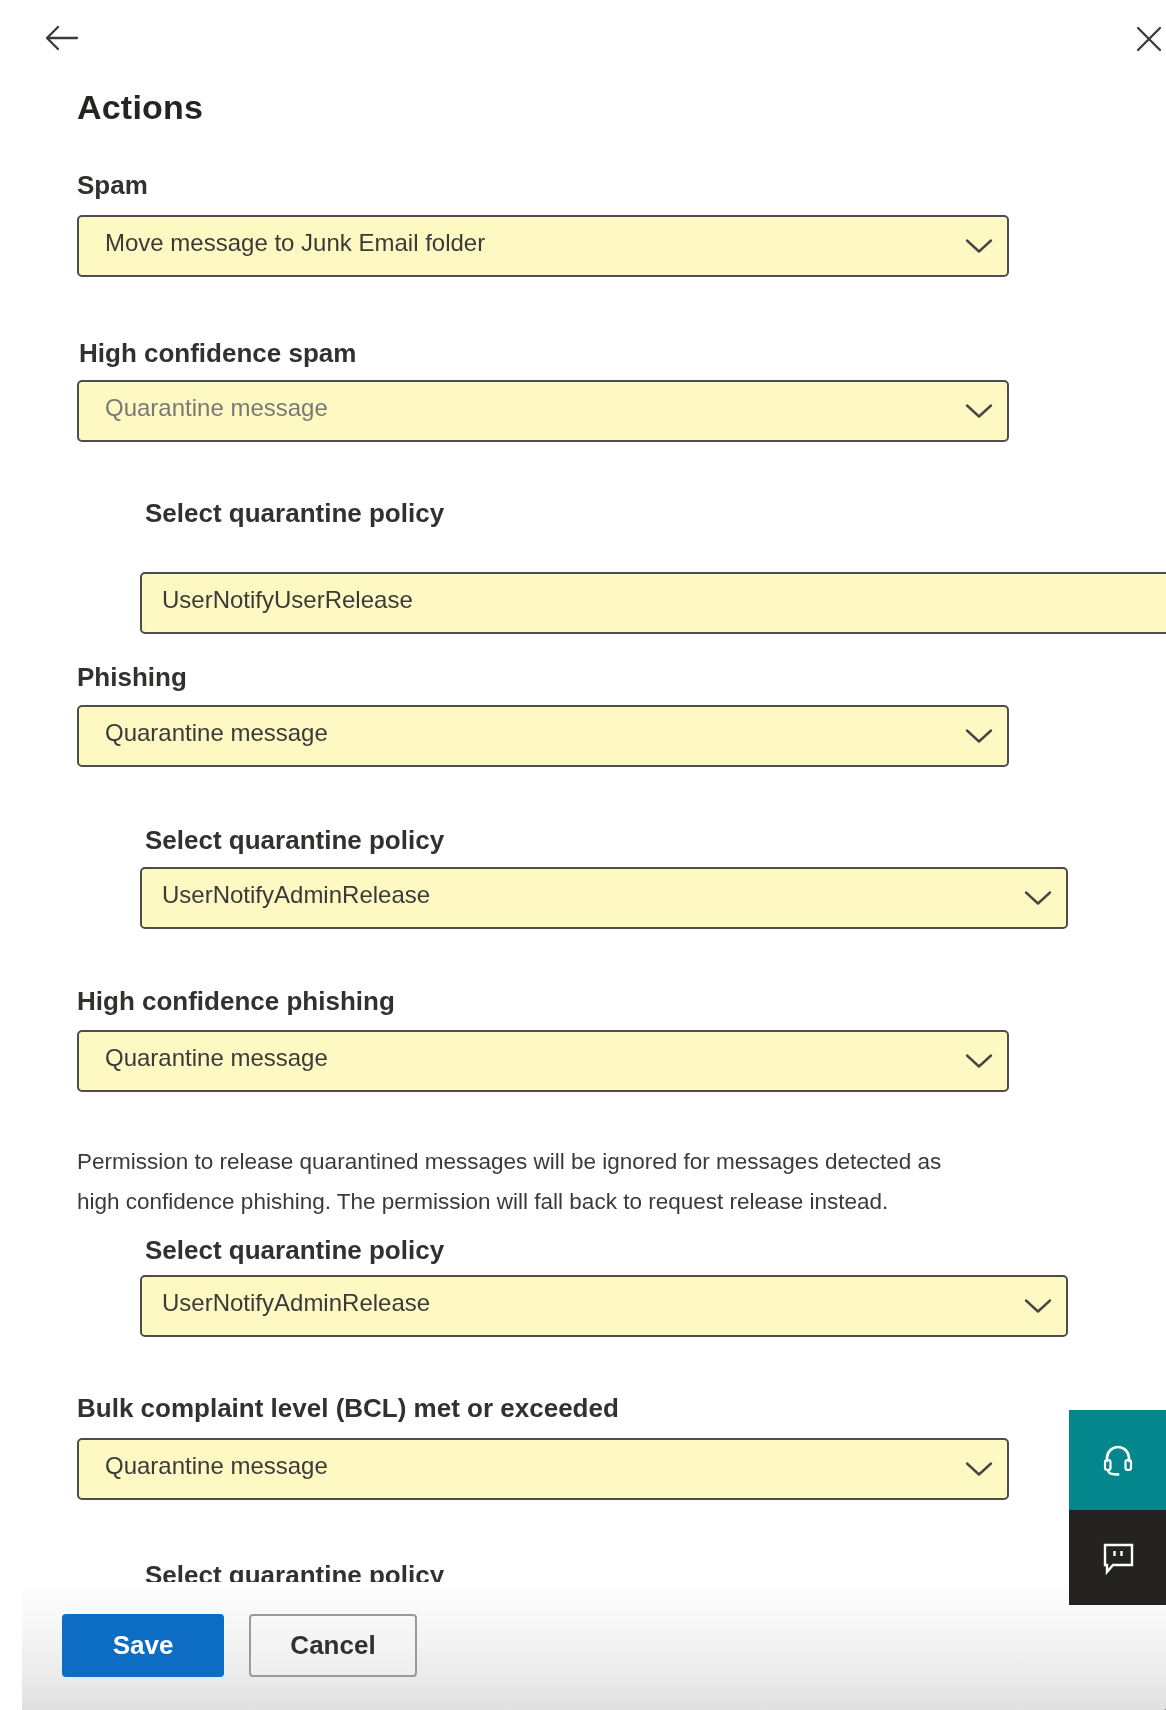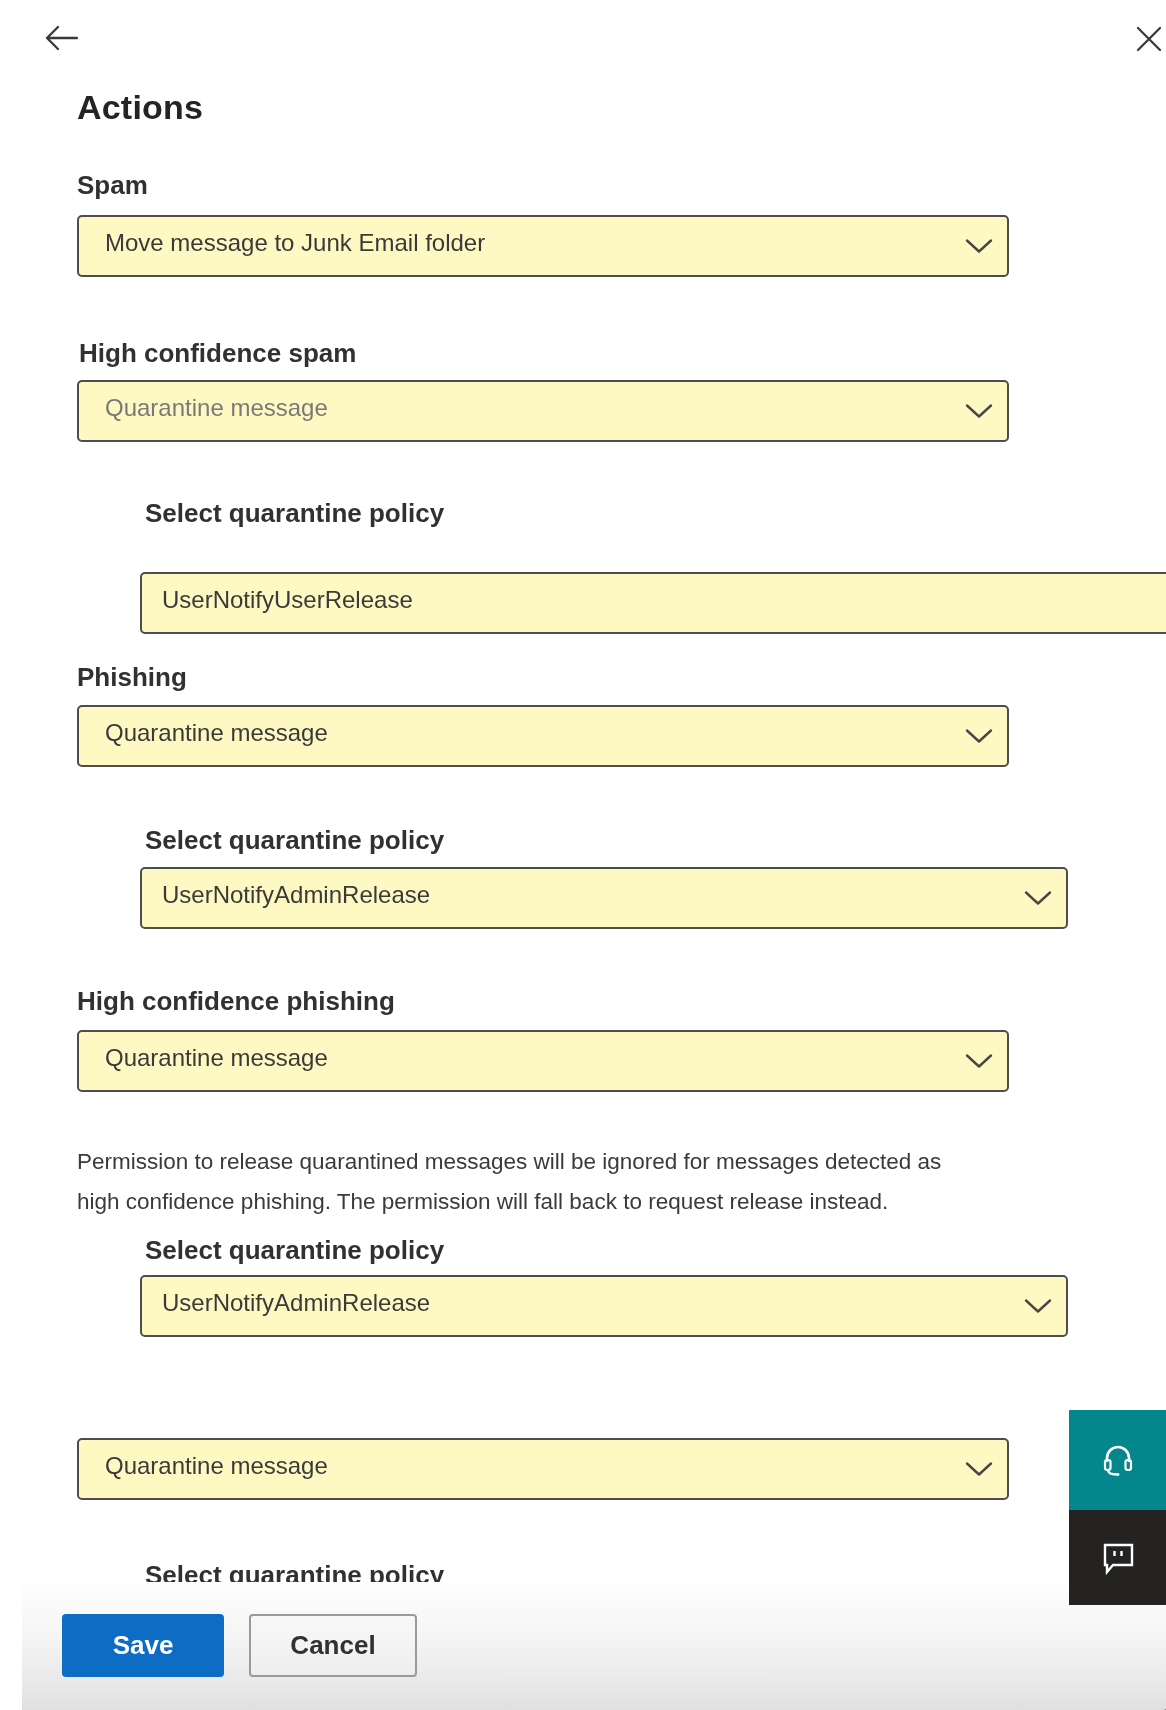--- a/index.html
+++ b/index.html
@@ -119,20 +119,21 @@
 high confidence phishing. The permission will fall back to request release instead.</div>
 
   <div class="lbl" style="left:123px;top:1237px">Select quarantine policy</div>
   <div class="dd indent" style="left:118px;top:1275px;width:928px" role="combobox">
     <span class="ddtext">UserNotifyAdminRelease</span>
     <svg class="chev" width="28" height="15" viewBox="0 0 28 15">
         <polyline points="2,2 14,13 26,2" fill="none" stroke="#484644" stroke-width="2.4" stroke-linecap="round" stroke-linejoin="round"></polyline>
       </svg>
   </div>
 
+  <div class="lbl" style="left:55px;top:1395px">Bulk complaint level (BCL) met or exceeded</div>
   <div class="dd" style="left:55px;top:1438px;width:932px" role="combobox">
     <span class="ddtext">Quarantine message</span>
     <svg class="chev" width="28" height="15" viewBox="0 0 28 15">
         <polyline points="2,2 14,13 26,2" fill="none" stroke="#484644" stroke-width="2.4" stroke-linecap="round" stroke-linejoin="round"></polyline>
       </svg>
   </div>
 
   <div class="lbl" style="left:123px;top:1562px">Select quarantine policy</div>
 
   <div id="footer">

